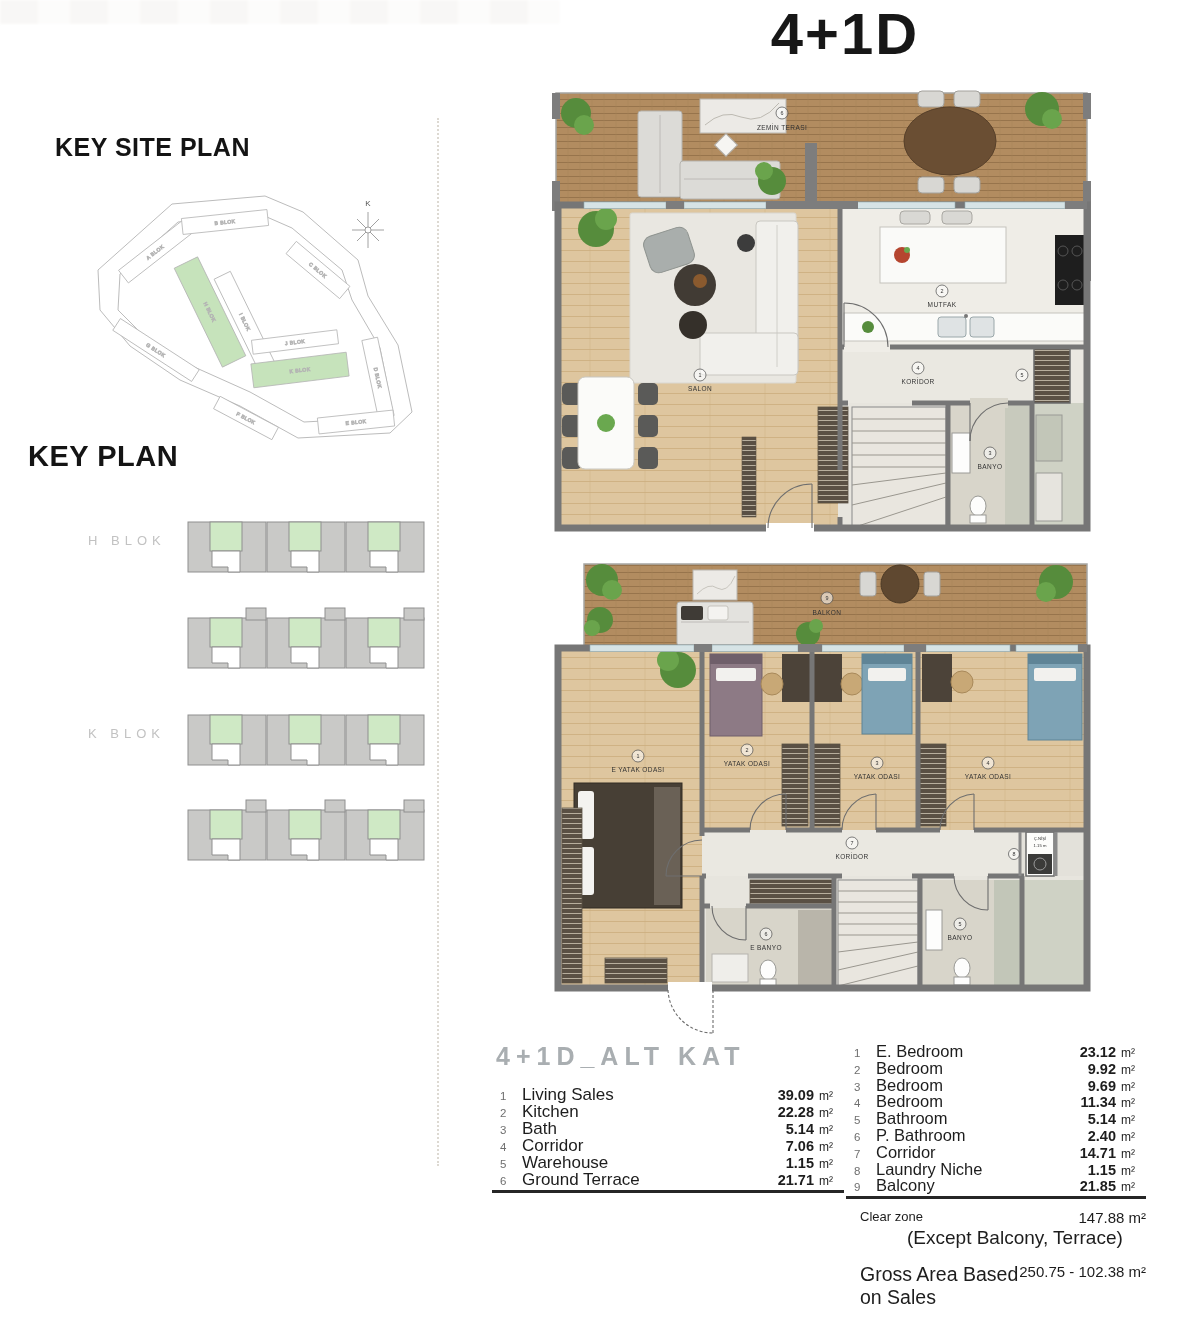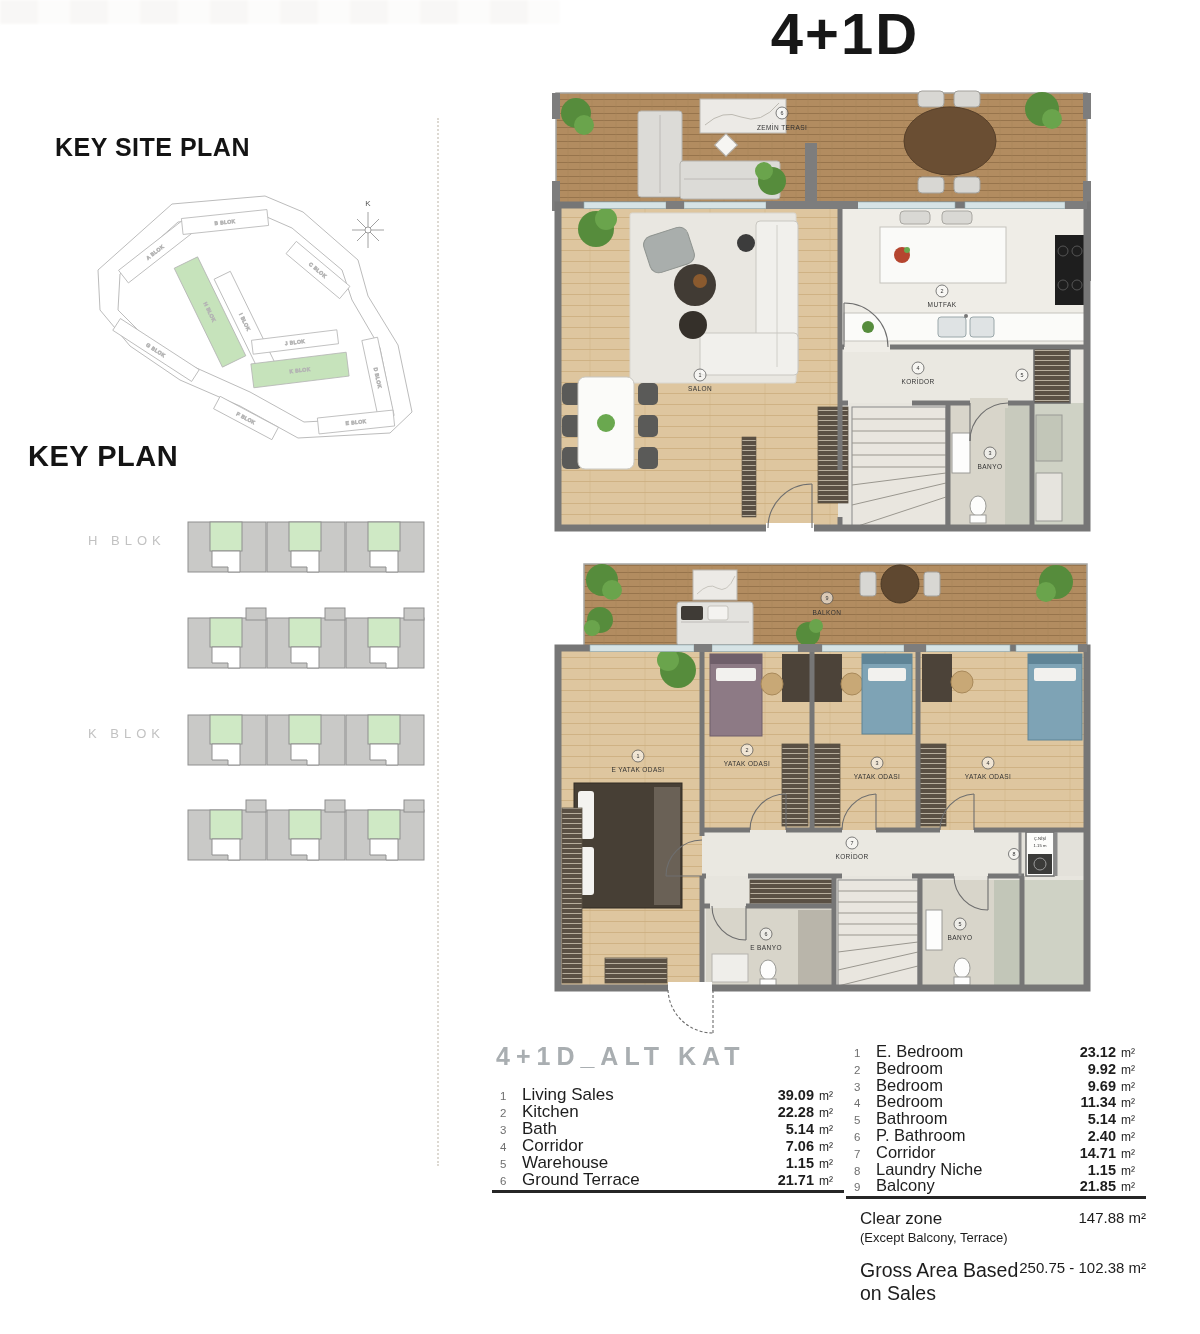--- a/index.html
+++ b/index.html
@@ -37,23 +37,23 @@
   .trow{display:grid;grid-template-columns:30px 1fr 66px 30px;align-items:baseline;}
   #tbl-alt .trow{height:17px;font-size:17px;}
   #tbl-ust .trow{height:16.8px;font-size:16.5px;}
   #tbl-ust .rows{margin-left:0;}
   .tnum{font-size:11.5px;color:#6f6f6f;padding-left:8px;}
   .tlabel{color:#1d1d1d;}
   .tval{text-align:right;font-size:14.5px;font-weight:bold;}
   .tunit{font-size:12px;padding-left:5px;}
   .summary{margin-top:10px;padding-left:14px;}
   .sumrow{display:flex;justify-content:space-between;align-items:flex-start;}
-  .sum-label{font-size:17px;}
+  .sum-label{font-size:13px;}
   .sum-val{font-size:15px;white-space:nowrap;}
-  .sum-note{font-size:13px;margin-top:1px;}
+  .sum-note{font-size:19px;margin-top:1px;margin-left:47px;}
   .gross{margin-top:14px;}
   .gross .sum-label{font-size:19.5px;}
 </style>
 </head>
 <body>
 
 <div class="page">
 
   <div class="watermark"></div>
 

